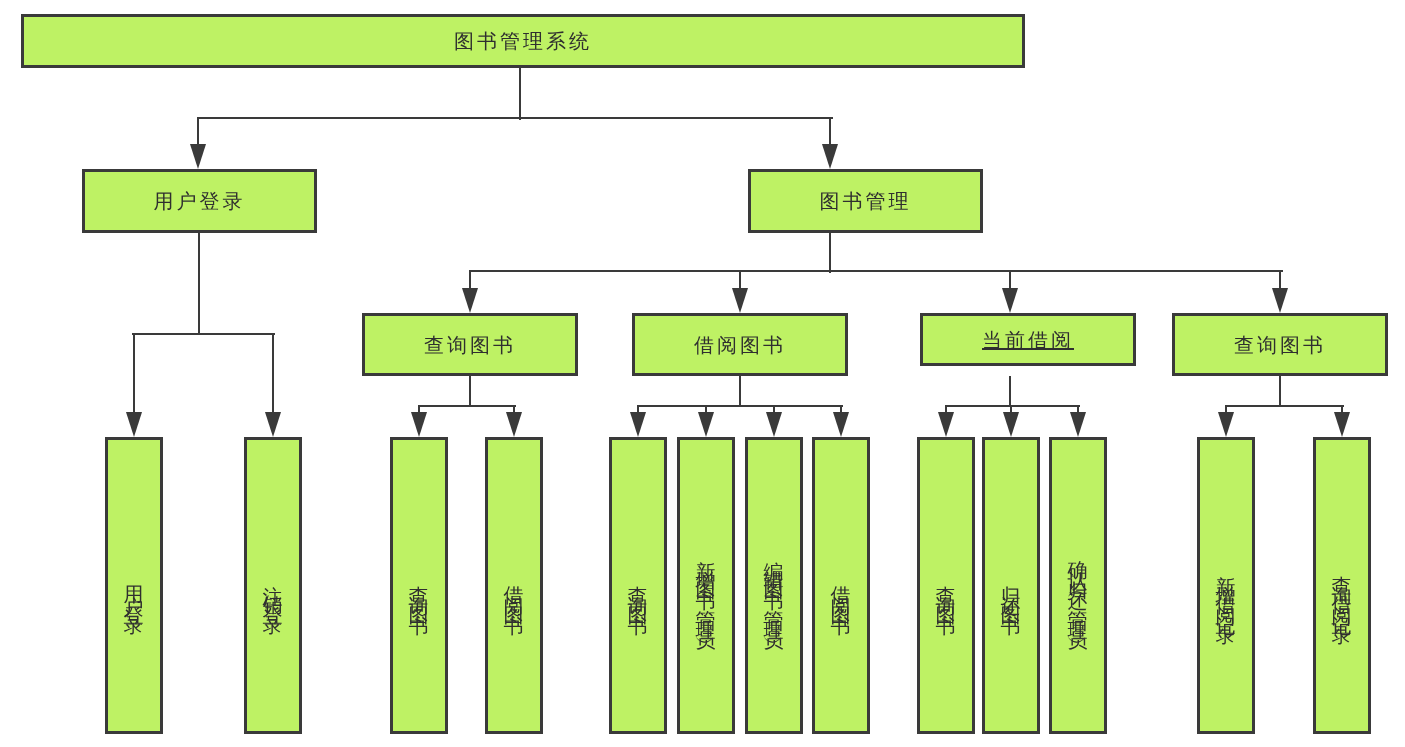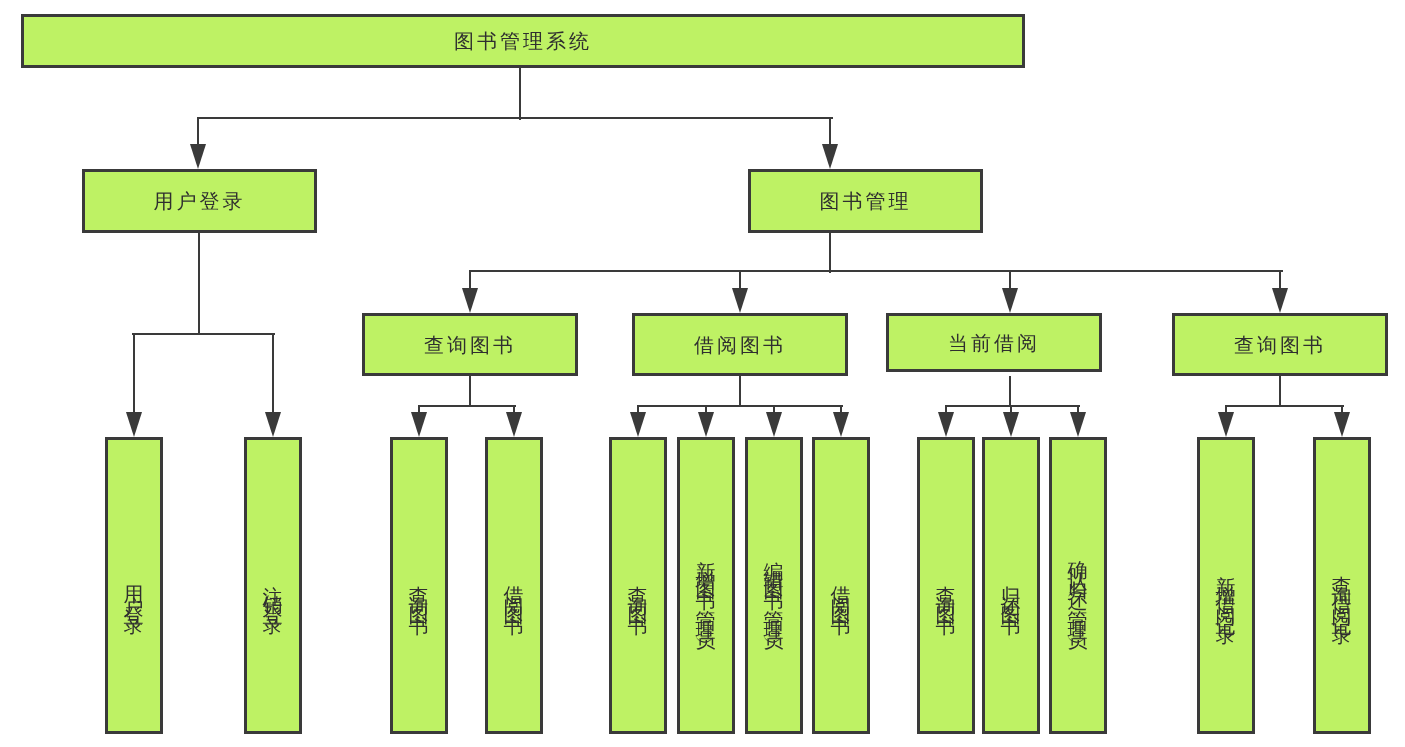--- a/index.html
+++ b/index.html
@@ -79,21 +79,21 @@
   <div class="arrow" style="left:462px;top:288px;"></div>
   <div class="vline" style="left:738.75px;top:271px;height:20px;"></div>
   <div class="arrow" style="left:732px;top:288px;"></div>
   <div class="vline" style="left:1008.75px;top:271px;height:20px;"></div>
   <div class="arrow" style="left:1002px;top:288px;"></div>
   <div class="vline" style="left:1278.75px;top:271px;height:20px;"></div>
   <div class="arrow" style="left:1272px;top:288px;"></div>
 
   <div class="box" style="left:362px;top:313px;width:216px;height:63px;">查询图书</div>
   <div class="box" style="left:632px;top:313px;width:216px;height:63px;">借阅图书</div>
-  <div class="box" style="left:886px;top:313px;width:216px;height:59px;">当前借阅</div>
+  <div class="box" style="left:920px;top:313px;width:216px;height:53px;text-decoration:underline;">当前借阅</div>
   <div class="box" style="left:1172px;top:313px;width:216px;height:63px;">查询图书</div>
 
   <div class="vline" style="left:468.75px;top:376px;height:31px;"></div>
   <div class="hline" style="left:417.75px;top:404.75px;width:98px;"></div>
   <div class="vline" style="left:417.75px;top:406px;height:18px;"></div>
   <div class="arrow" style="left:411px;top:412px;"></div>
   <div class="vline" style="left:512.75px;top:406px;height:18px;"></div>
   <div class="arrow" style="left:506px;top:412px;"></div>
 
   <div class="vline" style="left:738.75px;top:376px;height:31px;"></div>

